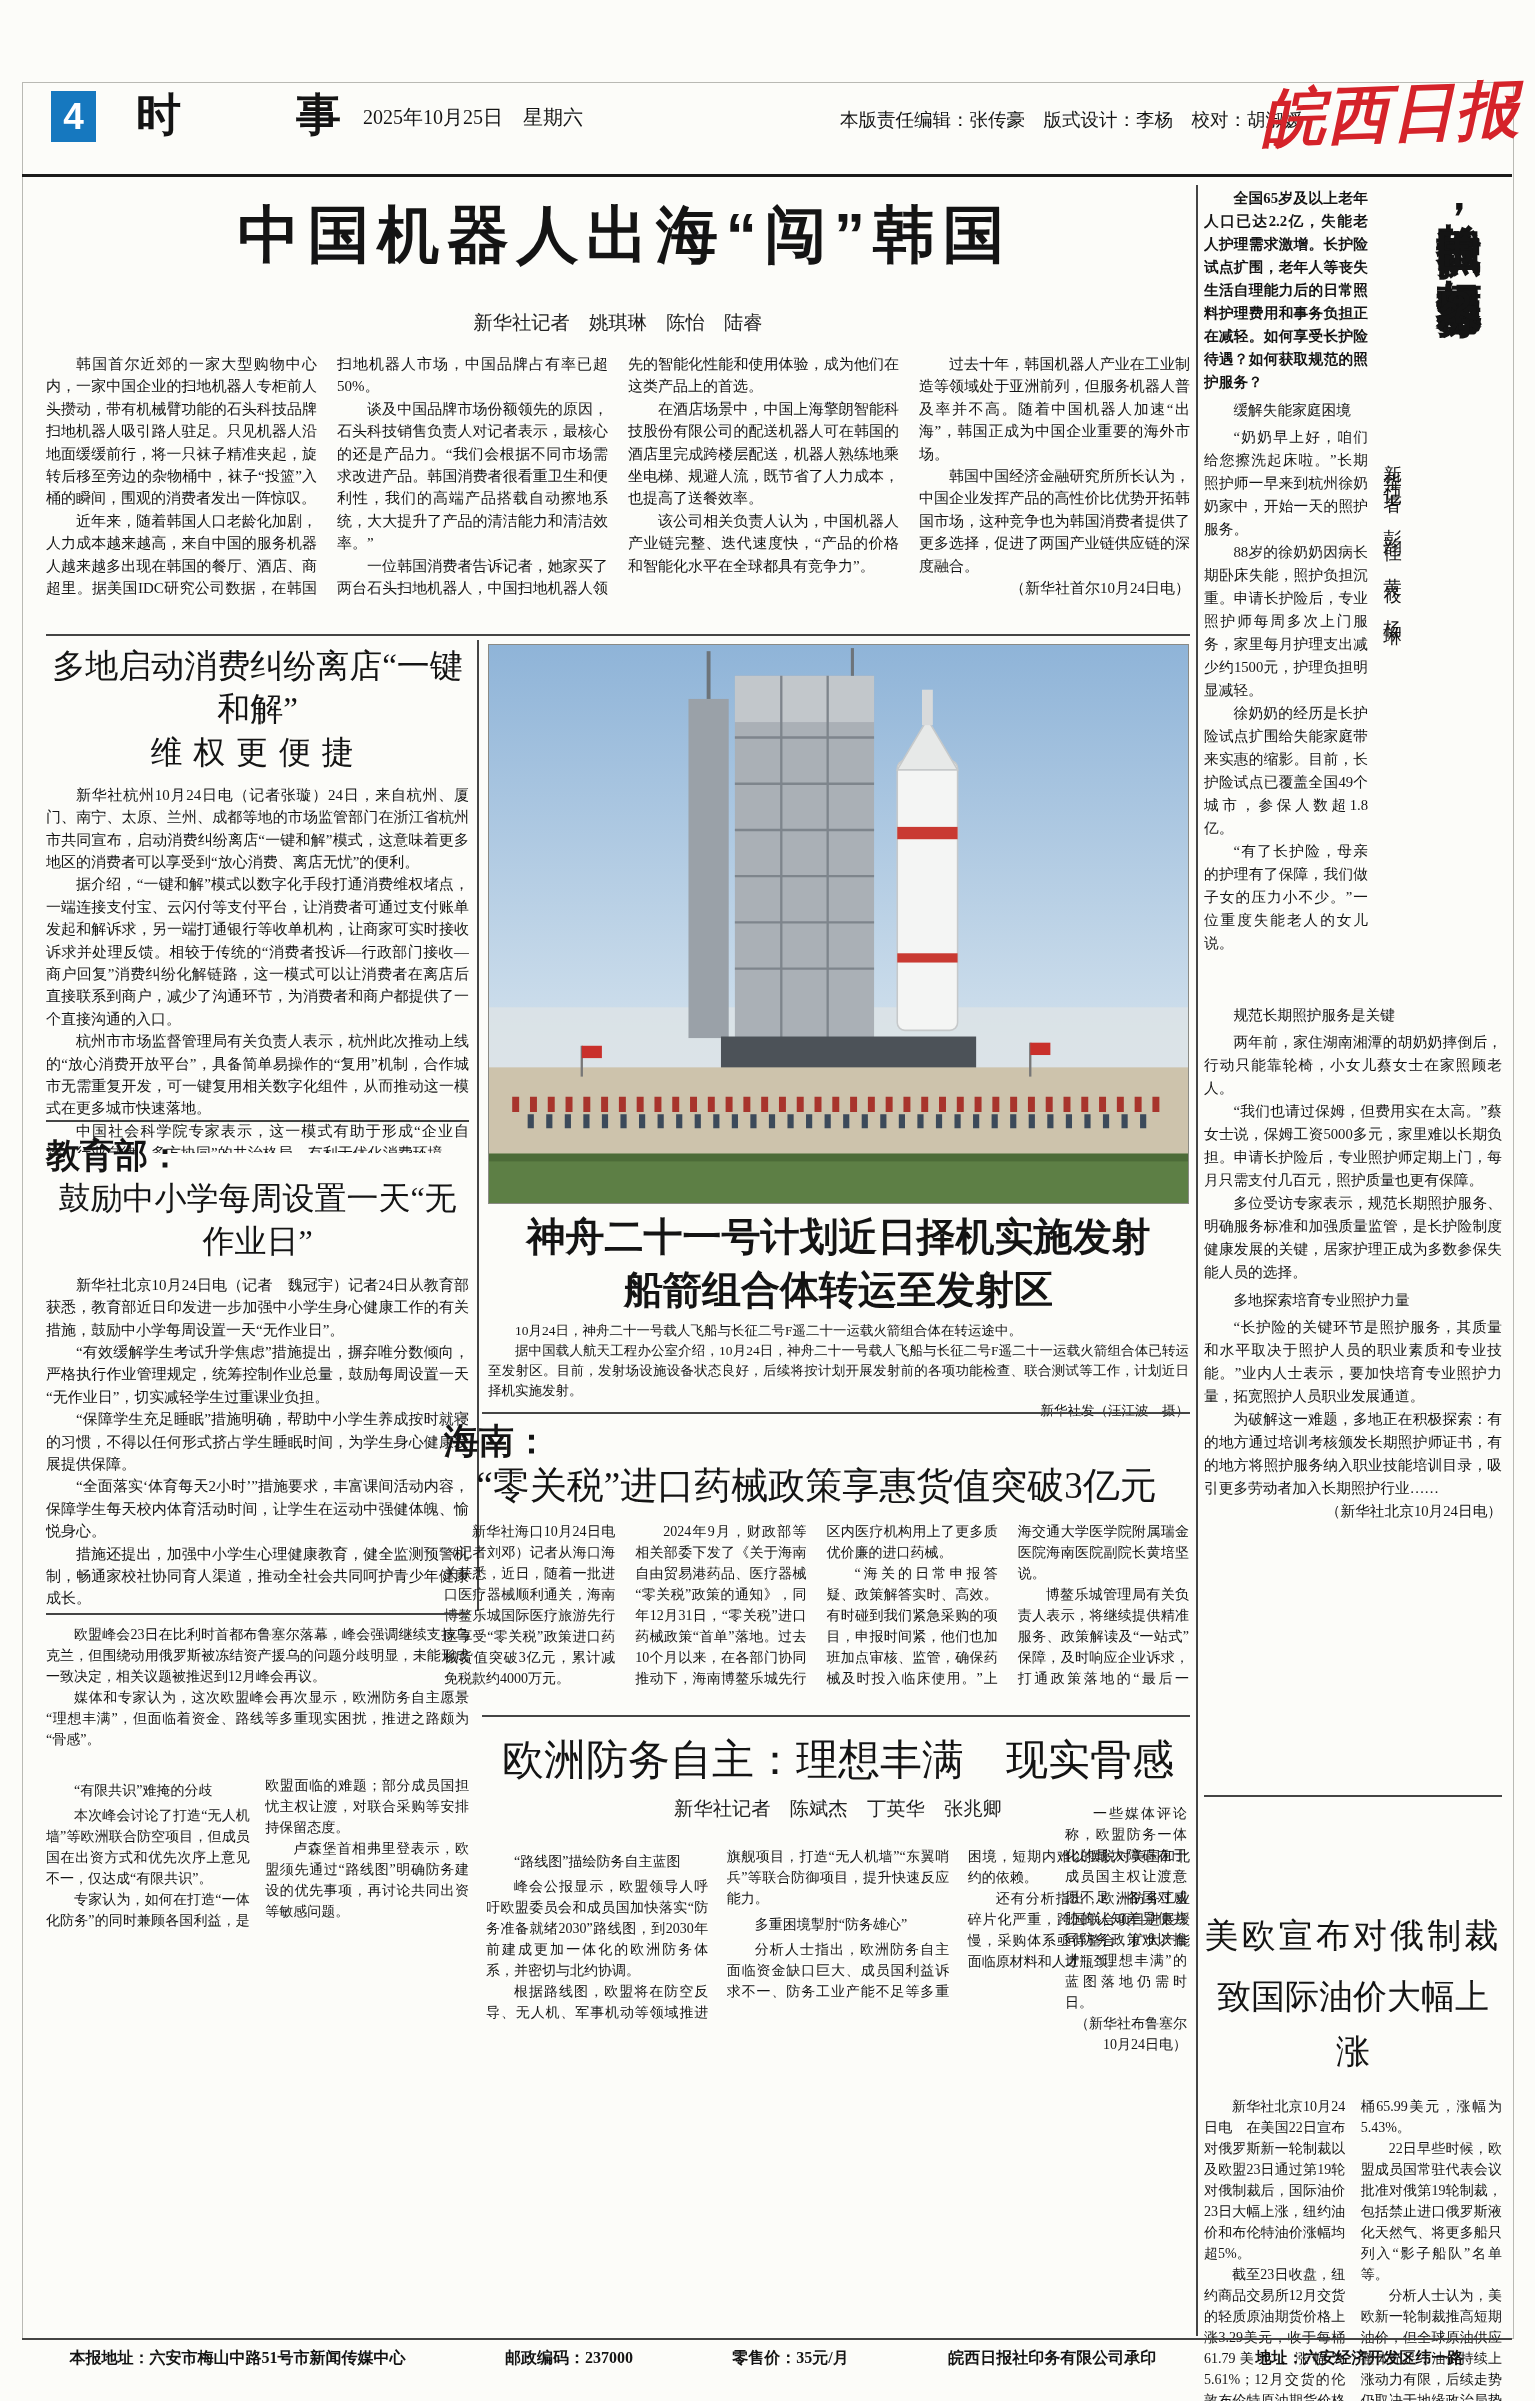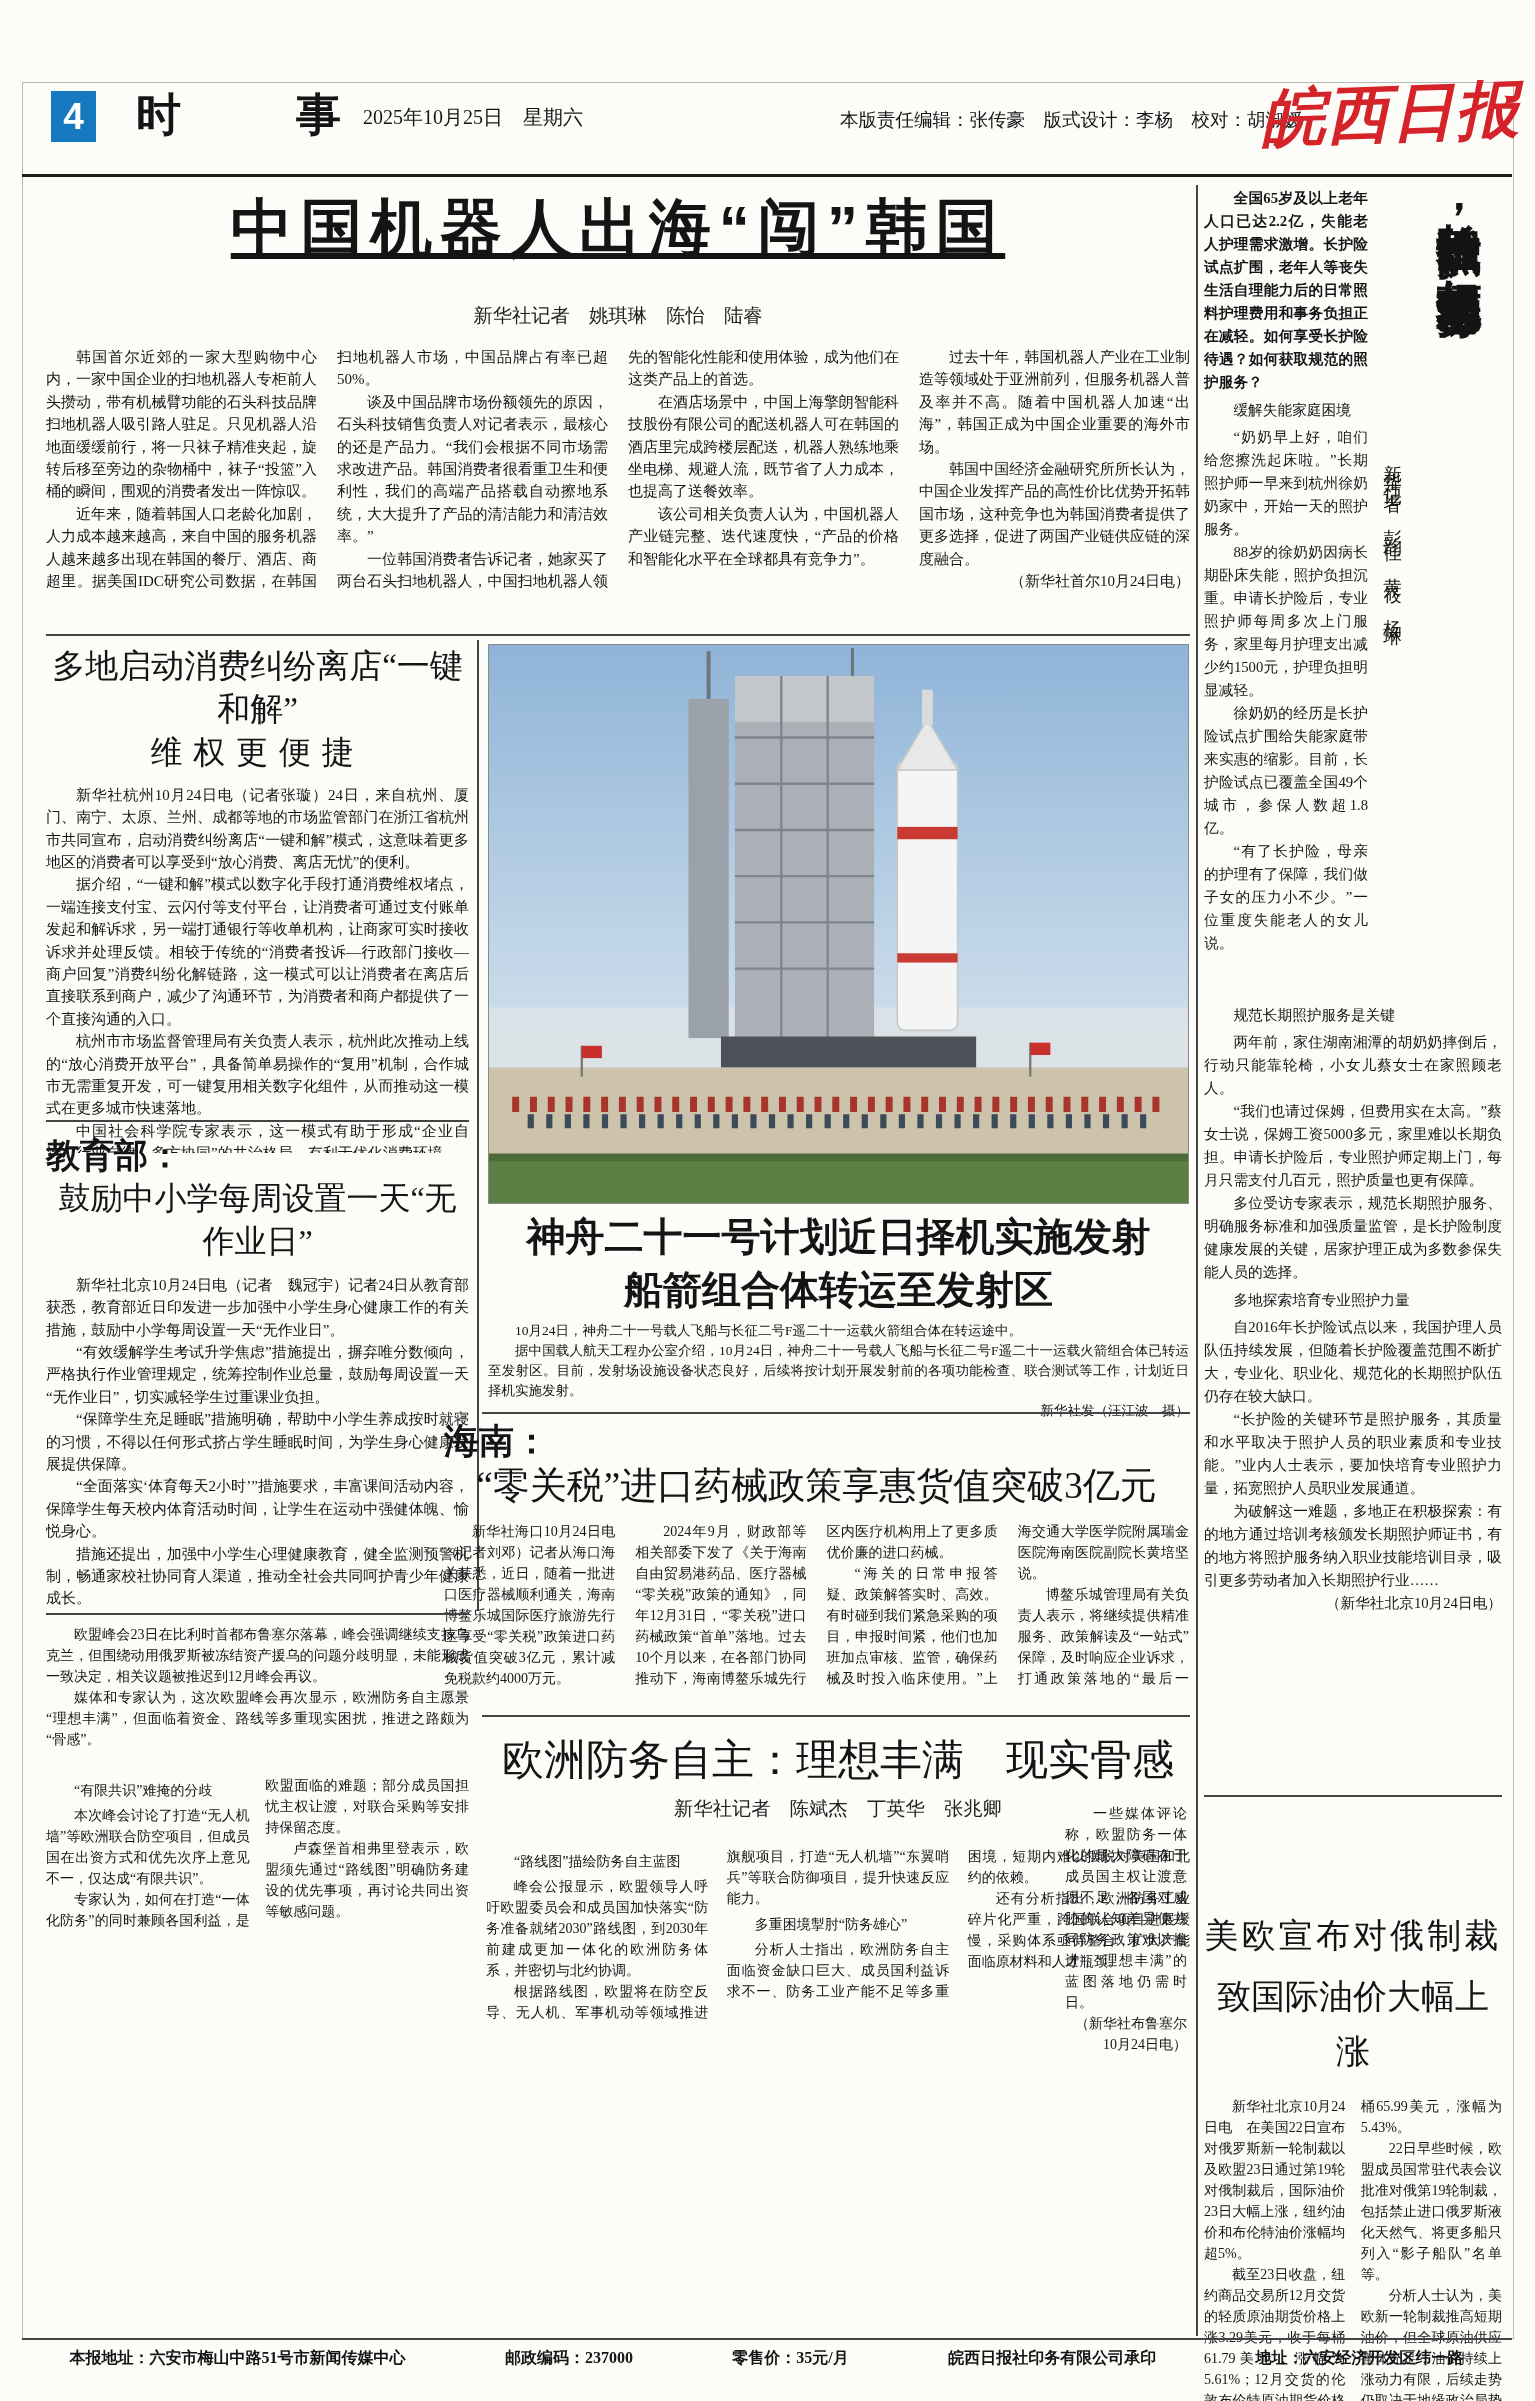--- a/index.html
+++ b/index.html
@@ -23,21 +23,21 @@
   .body{ text-align:justify;overflow:hidden;}
   .body p{margin:0;text-indent:2em;}
   .f19{font-size:15px;line-height:22.4px;}
   .f18{font-size:14px;line-height:21px;}
   .f19r{font-size:14.7px;line-height:23px;}
   .endnote{text-indent:0 !important;text-align:right;}
   .subhead{font-weight:normal;text-indent:2em;margin:4.6px 0 !important;}
   .byline{text-align:center;font:19.3px/26px "Liberation Serif",serif;color:#222;}
   .kicker{font-weight:bold;font-family:"Liberation Serif",serif;}
 
-  .main-head{width:100%;text-align:center;font:bold 62px/74px "Liberation Sans","DejaVu Sans",sans-serif;letter-spacing:7.7px;margin:0;text-decoration:underline;}
+  .main-head{width:100%;text-align:center;font:bold 62px/74px "Liberation Sans","DejaVu Sans",sans-serif;letter-spacing:7.7px;margin:7px;}
   .head-serif{font-family:"Liberation Serif",serif;font-weight:normal;text-align:center;margin:0;}
 
   .cols4{column-count:4;column-gap:20px;}
   .cols3{column-count:3;column-gap:18.5px;}
   .cols2{column-count:2;column-gap:15.4px;}
 
   
   .ltc-upper{display:flex;height:812px;overflow:hidden;}
   .ltc-upper-text{flex:1;overflow:hidden;}
   .v-byline{width:48px;writing-mode:vertical-rl;font:18.5px/48px "Liberation Serif",serif;
@@ -242,21 +242,20 @@
       </div>
       <div class="v-byline">新华社记者　彭韵佳　黄筱　杨琳</div>
       <h1 class="v-head">长护险试点扩围，如何加强规范护老服务？</h1>
     </div>
     <div class="body f19r" style="height:779px;">
       <p class="subhead">规范长期照护服务是关键</p>
       <p>两年前，家住湖南湘潭的胡奶奶摔倒后，行动只能靠轮椅，小女儿蔡女士在家照顾老人。</p>
       <p>“我们也请过保姆，但费用实在太高。”蔡女士说，保姆工资5000多元，家里难以长期负担。申请长护险后，专业照护师定期上门，每月只需支付几百元，照护质量也更有保障。</p>
       <p>多位受访专家表示，规范长期照护服务、明确服务标准和加强质量监管，是长护险制度健康发展的关键，居家护理正成为多数参保失能人员的选择。</p>
       <p class="subhead">多地探索培育专业照护力量</p>
-      <p>自2016年长护险试点以来，我国护理人员队伍持续发展，但随着长护险覆盖范围不断扩大，专业化、职业化、规范化的长期照护队伍仍存在较大缺口。</p>
       <p>“长护险的关键环节是照护服务，其质量和水平取决于照护人员的职业素质和专业技能。”业内人士表示，要加快培育专业照护力量，拓宽照护人员职业发展通道。</p>
       <p>为破解这一难题，多地正在积极探索：有的地方通过培训考核颁发长期照护师证书，有的地方将照护服务纳入职业技能培训目录，吸引更多劳动者加入长期照护行业……</p>
       <p class="endnote">（新华社北京10月24日电）</p>
     </div>
   </section>
 
   <div class="abs rule" style="left:1204px;top:1795px;width:298px;height:1.5px;"></div>
 
   <section class="abs" style="left:1204px;top:1913px;width:298px;">
     <h2 class="head-serif" style="font-size:34px;line-height:45px;letter-spacing:3.1px;">美欧宣布对俄制裁</h2>

